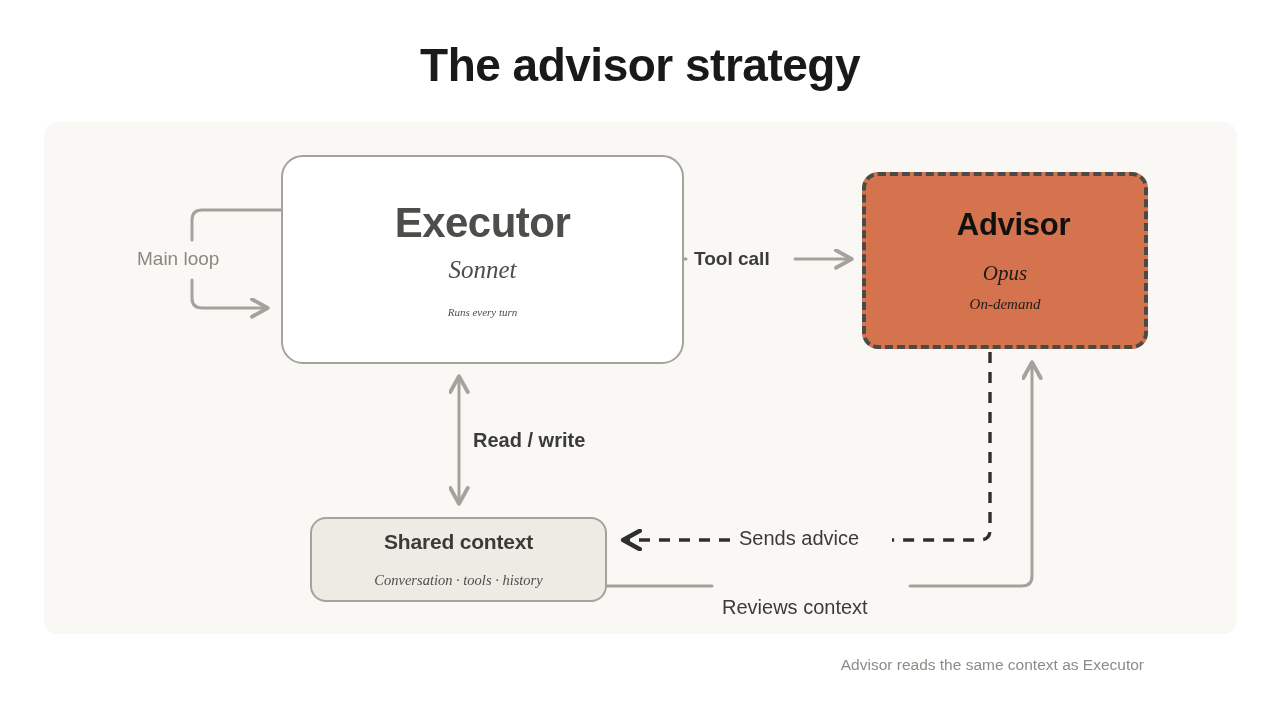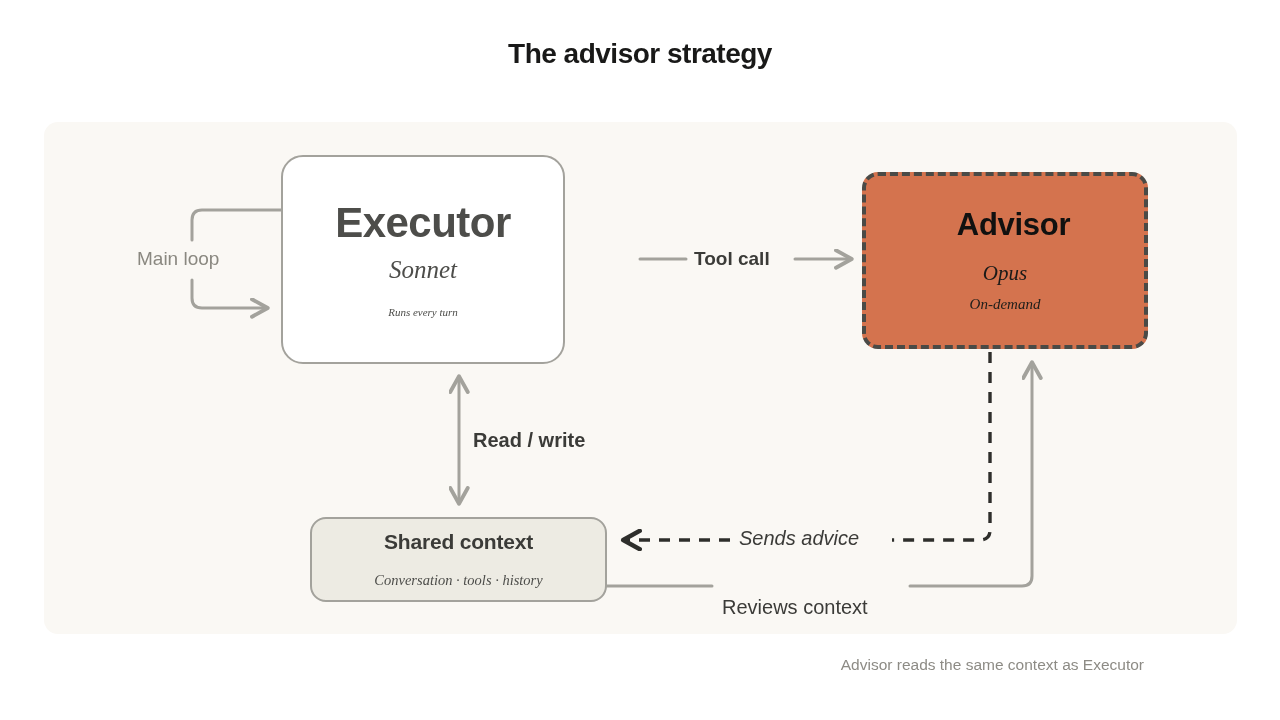--- a/index.html
+++ b/index.html
@@ -20,21 +20,21 @@
     height: 720px;
   }
 
   
   .page-title {
     position: absolute;
     left: 0;
     top: 38px;
     width: 1280px;
     text-align: center;
-    font-size: 28px;
+    font-size: 46px;
     font-weight: 600;
     letter-spacing: -0.5px;
     color: #191918;
   }
 
   
   .panel {
     position: absolute;
     left: 44px;
     top: 122px;
@@ -60,21 +60,21 @@
     box-sizing: border-box;
     display: flex;
     flex-direction: column;
     align-items: center;
     justify-content: center;
   }
 
   .node-executor {
     left: 281px;
     top: 155px;
-    width: 284px;
+    width: 403px;
     height: 209px;
     background: #ffffff;
     border: 2.5px solid #a3a29c;
     border-radius: 22px;
   }
   .node-executor .node-title {
     font-size: 42px;
     font-weight: 700;
     color: #4d4d4a;
     letter-spacing: -0.5px;
@@ -177,21 +177,20 @@
     font-size: 20px;
     font-weight: 700;
     color: #3b3b38;
   }
   .label-sends-advice {
     left: 739px;
     top: 527px;
     font-size: 20px;
     font-weight: 400;
     color: #3b3b38;
-    font-style: italic;
   }
   .label-reviews-context {
     left: 722px;
     top: 596px;
     font-size: 20px;
     font-weight: 400;
     color: #3b3b38;
   }
 
   

